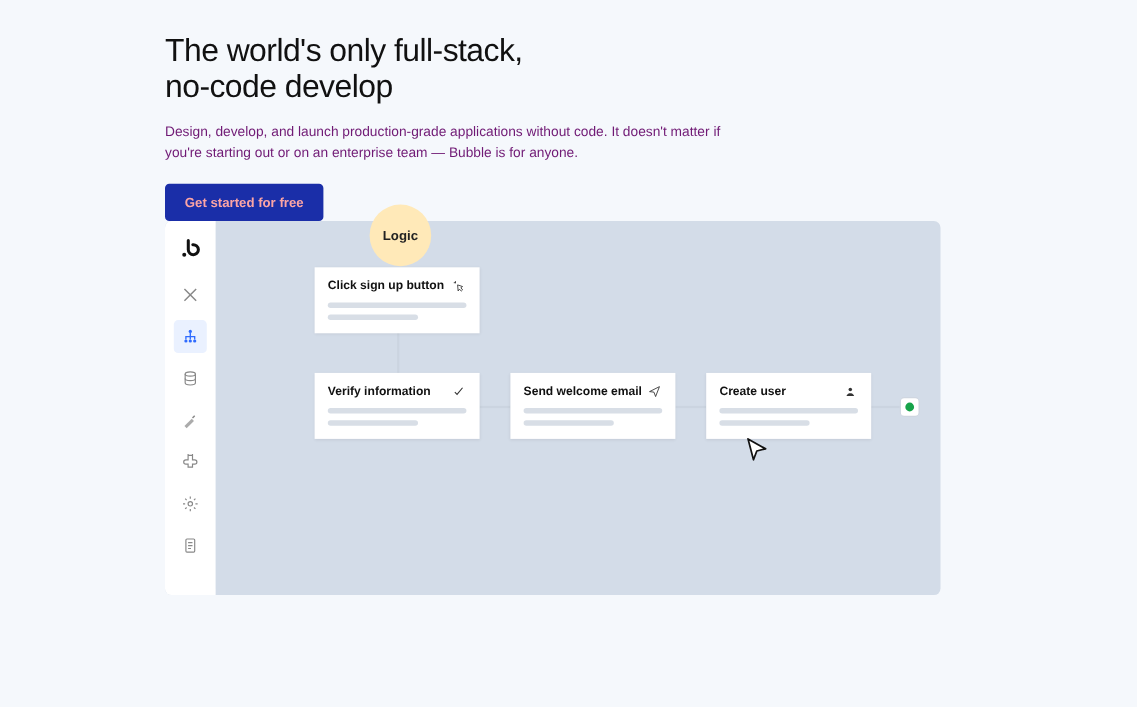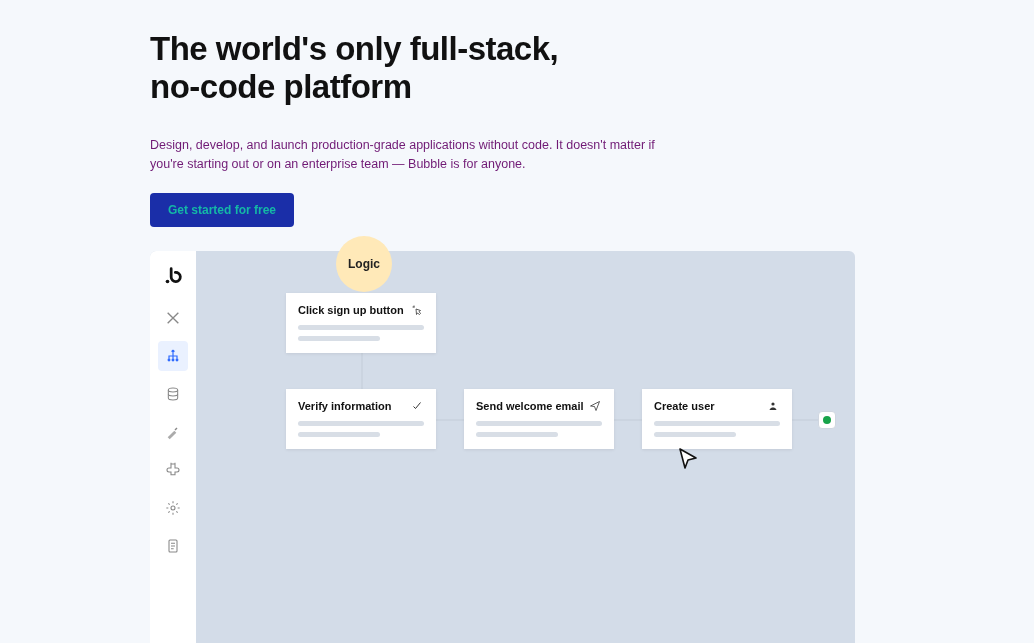--- a/index.html
+++ b/index.html
@@ -7,51 +7,50 @@
     background: #f5f8fc;
     font-family: -apple-system, BlinkMacSystemFont, "Segoe UI", Helvetica, Arial, sans-serif;
     width: 1034px;
     height: 643px;
     overflow: hidden;
   }
   .page {
     padding: 30px 150px 0 150px;
   }
   .headline {
-    font-size: 33px;
-    font-weight: 700;
+    font-size: 29px;
+    font-weight: 400;
     color: #111;
     line-height: 1.15;
     letter-spacing: -0.5px;
-    margin-bottom: 30px;
+    margin-bottom: 14px;
   }
   .subhead {
     font-size: 12.5px;
     color: #701a75;
     line-height: 1.55;
     margin-bottom: 18px;
     max-width: 520px;
   }
   .cta {
     display: inline-block;
     background: #1a2ea8;
-    color: #14b8a6;
+    color: #fca5a5;
     font-size: 12px;
     font-weight: 700;
     padding: 10px 18px;
     border-radius: 4px;
     border: none;
     cursor: pointer;
   }
 
   
   .editor {
-    margin-top: 24px;
     width: 705px;
-    height: 416px;
+    height: 340px;
     background: #d3dce8;
     border-radius: 6px;
     position: relative;
     display: flex;
   }
   .editor-sidebar {
     width: 46px;
     background: #ffffff;
     border-radius: 6px 0 0 6px;
     display: flex;
@@ -164,21 +163,21 @@
   }
 
   svg { display:block; }
 </style>
 </head>
 <body>
 
 <div class="page">
   <h1 class="headline">
     <span>The world's only full-stack,</span><br>
-    <span>no-code platform</span>
+    <span>no-code develop</span>
   </h1>
 
   <p class="subhead">Design, develop, and launch production-grade applications without code. It doesn't matter if you're starting out or on an enterprise team — Bubble is for anyone.</p>
 
   <button class="cta">Get started for free</button>
 
   <div class="editor">
     <div class="editor-sidebar">
       <div class="brand">
         <svg viewBox="0 0 24 24" width="22" height="22">

